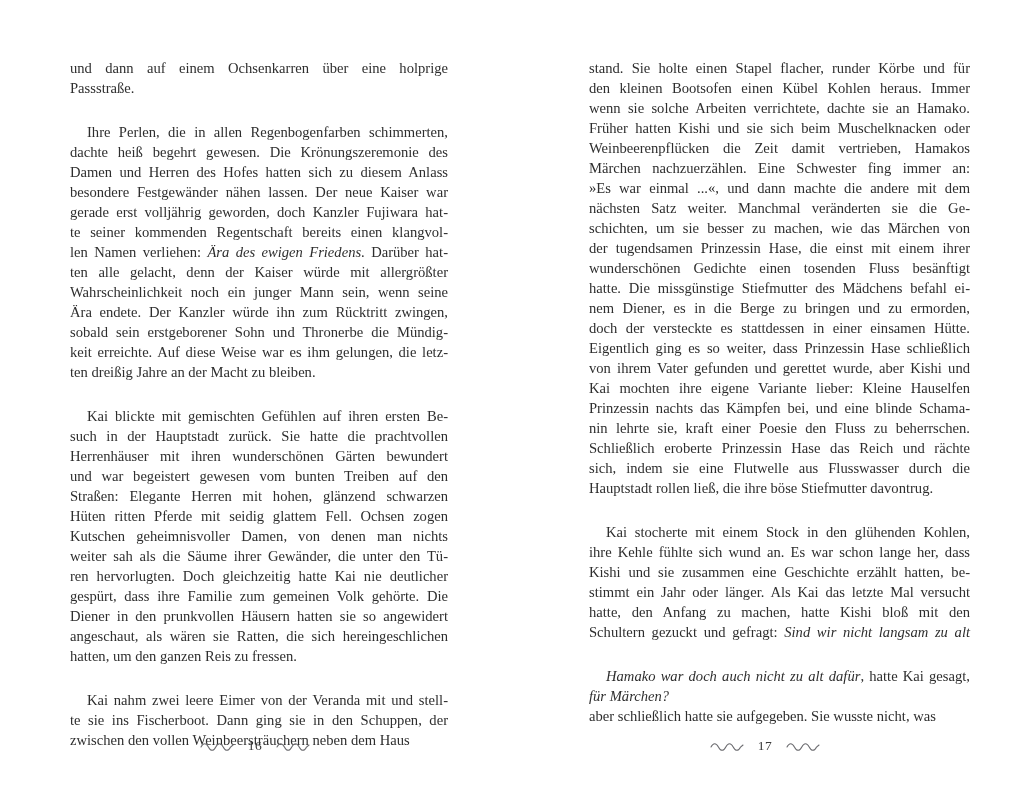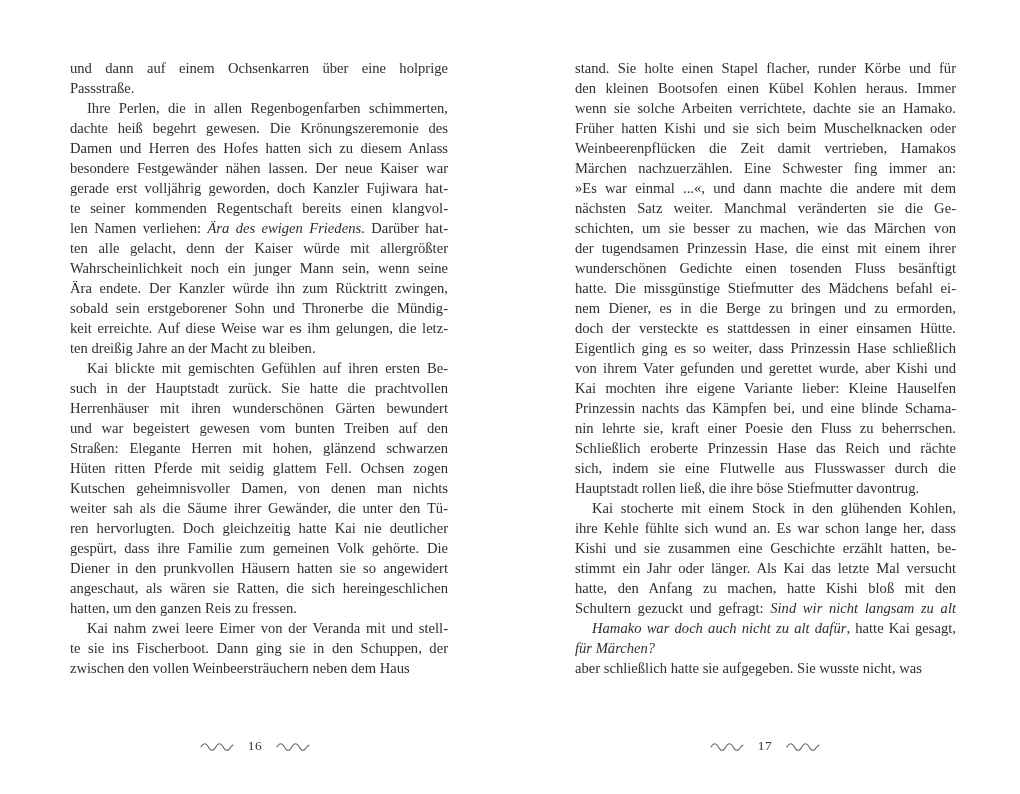--- a/index.html
+++ b/index.html
@@ -49,37 +49,38 @@
     hyphens: none;
     color: #2e2e2e;
   }
 
   .page-left .textblock {
     left: 70px;
     width: 378px;
   }
 
   .page-right .textblock {
-    left: 65px;
+    left: 79px;
     width: 381px;
   }
 
   
   .ln {
     display: block;
     text-align: justify;
     text-align-last: justify;
     white-space: pre-wrap;
   }
   
   .ln.last {
     text-align-last: left;
   }
   .ln.indent {
     text-indent: 17px;
+    margin-top: 24px;
   }
   .it { font-style: italic; }
 
   .folio {
     position: absolute;
     bottom: 40px;
     left: 0;
     width: 100%;
     display: flex;
     align-items: center;

